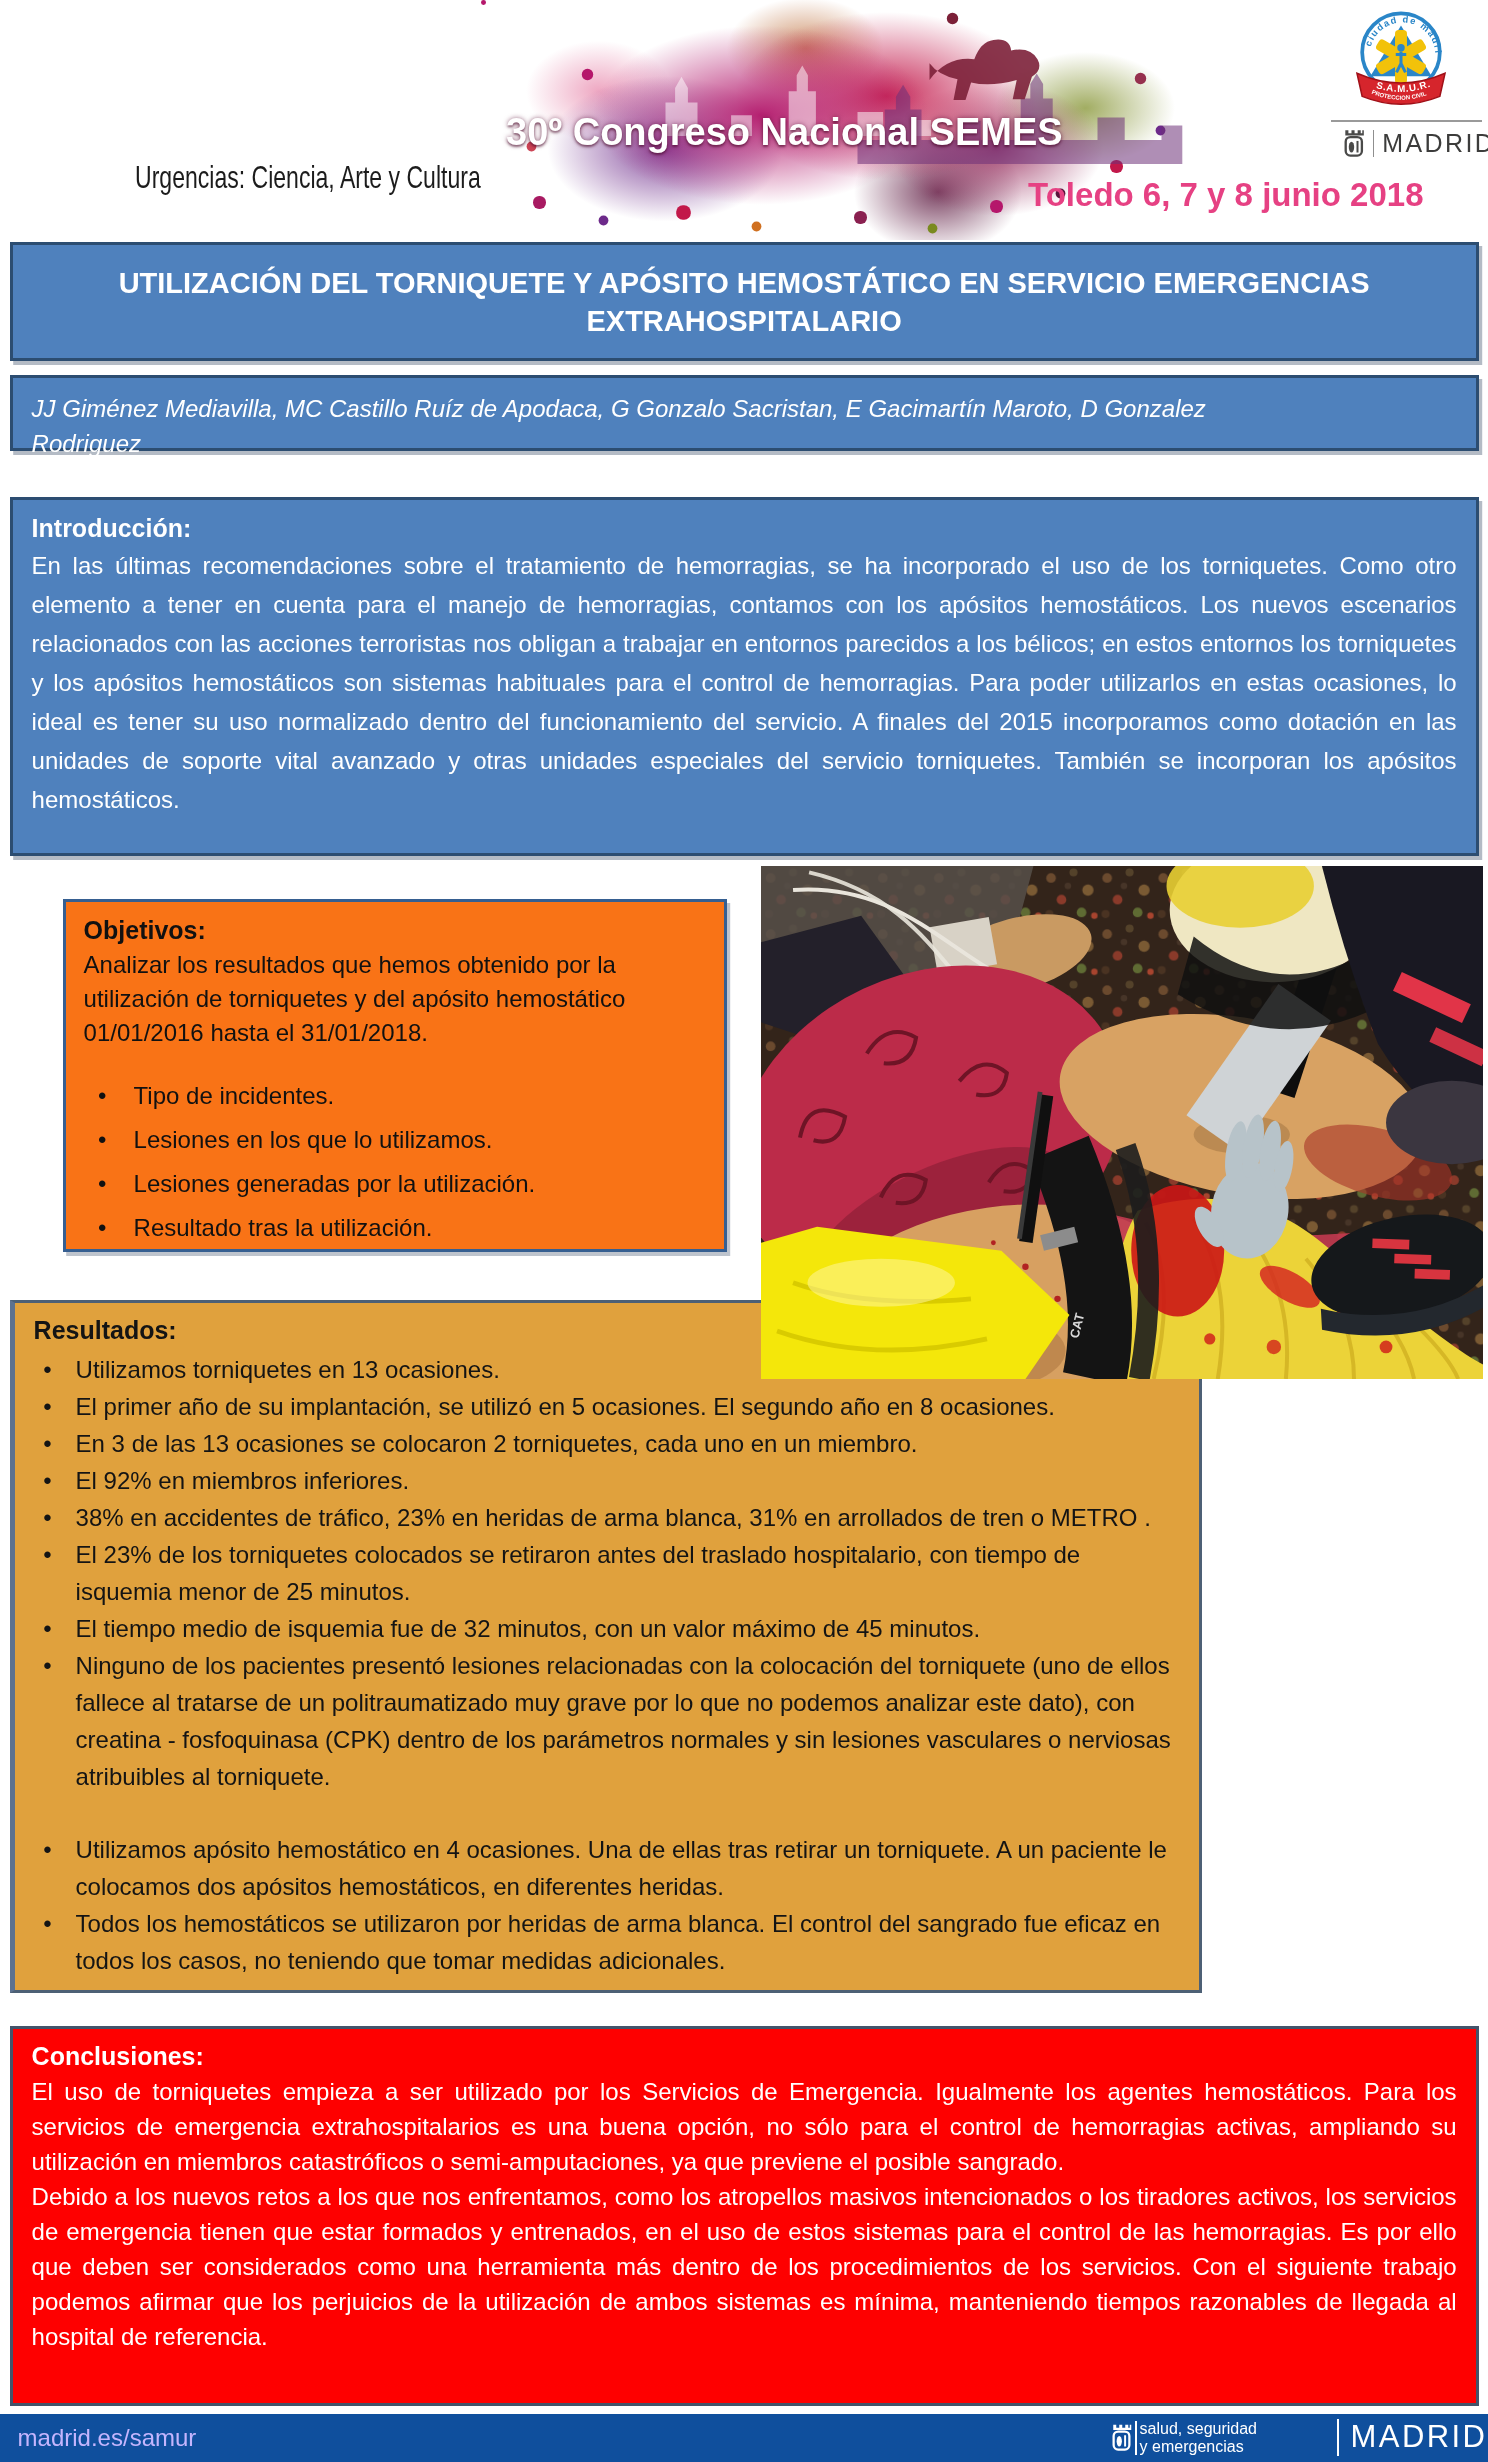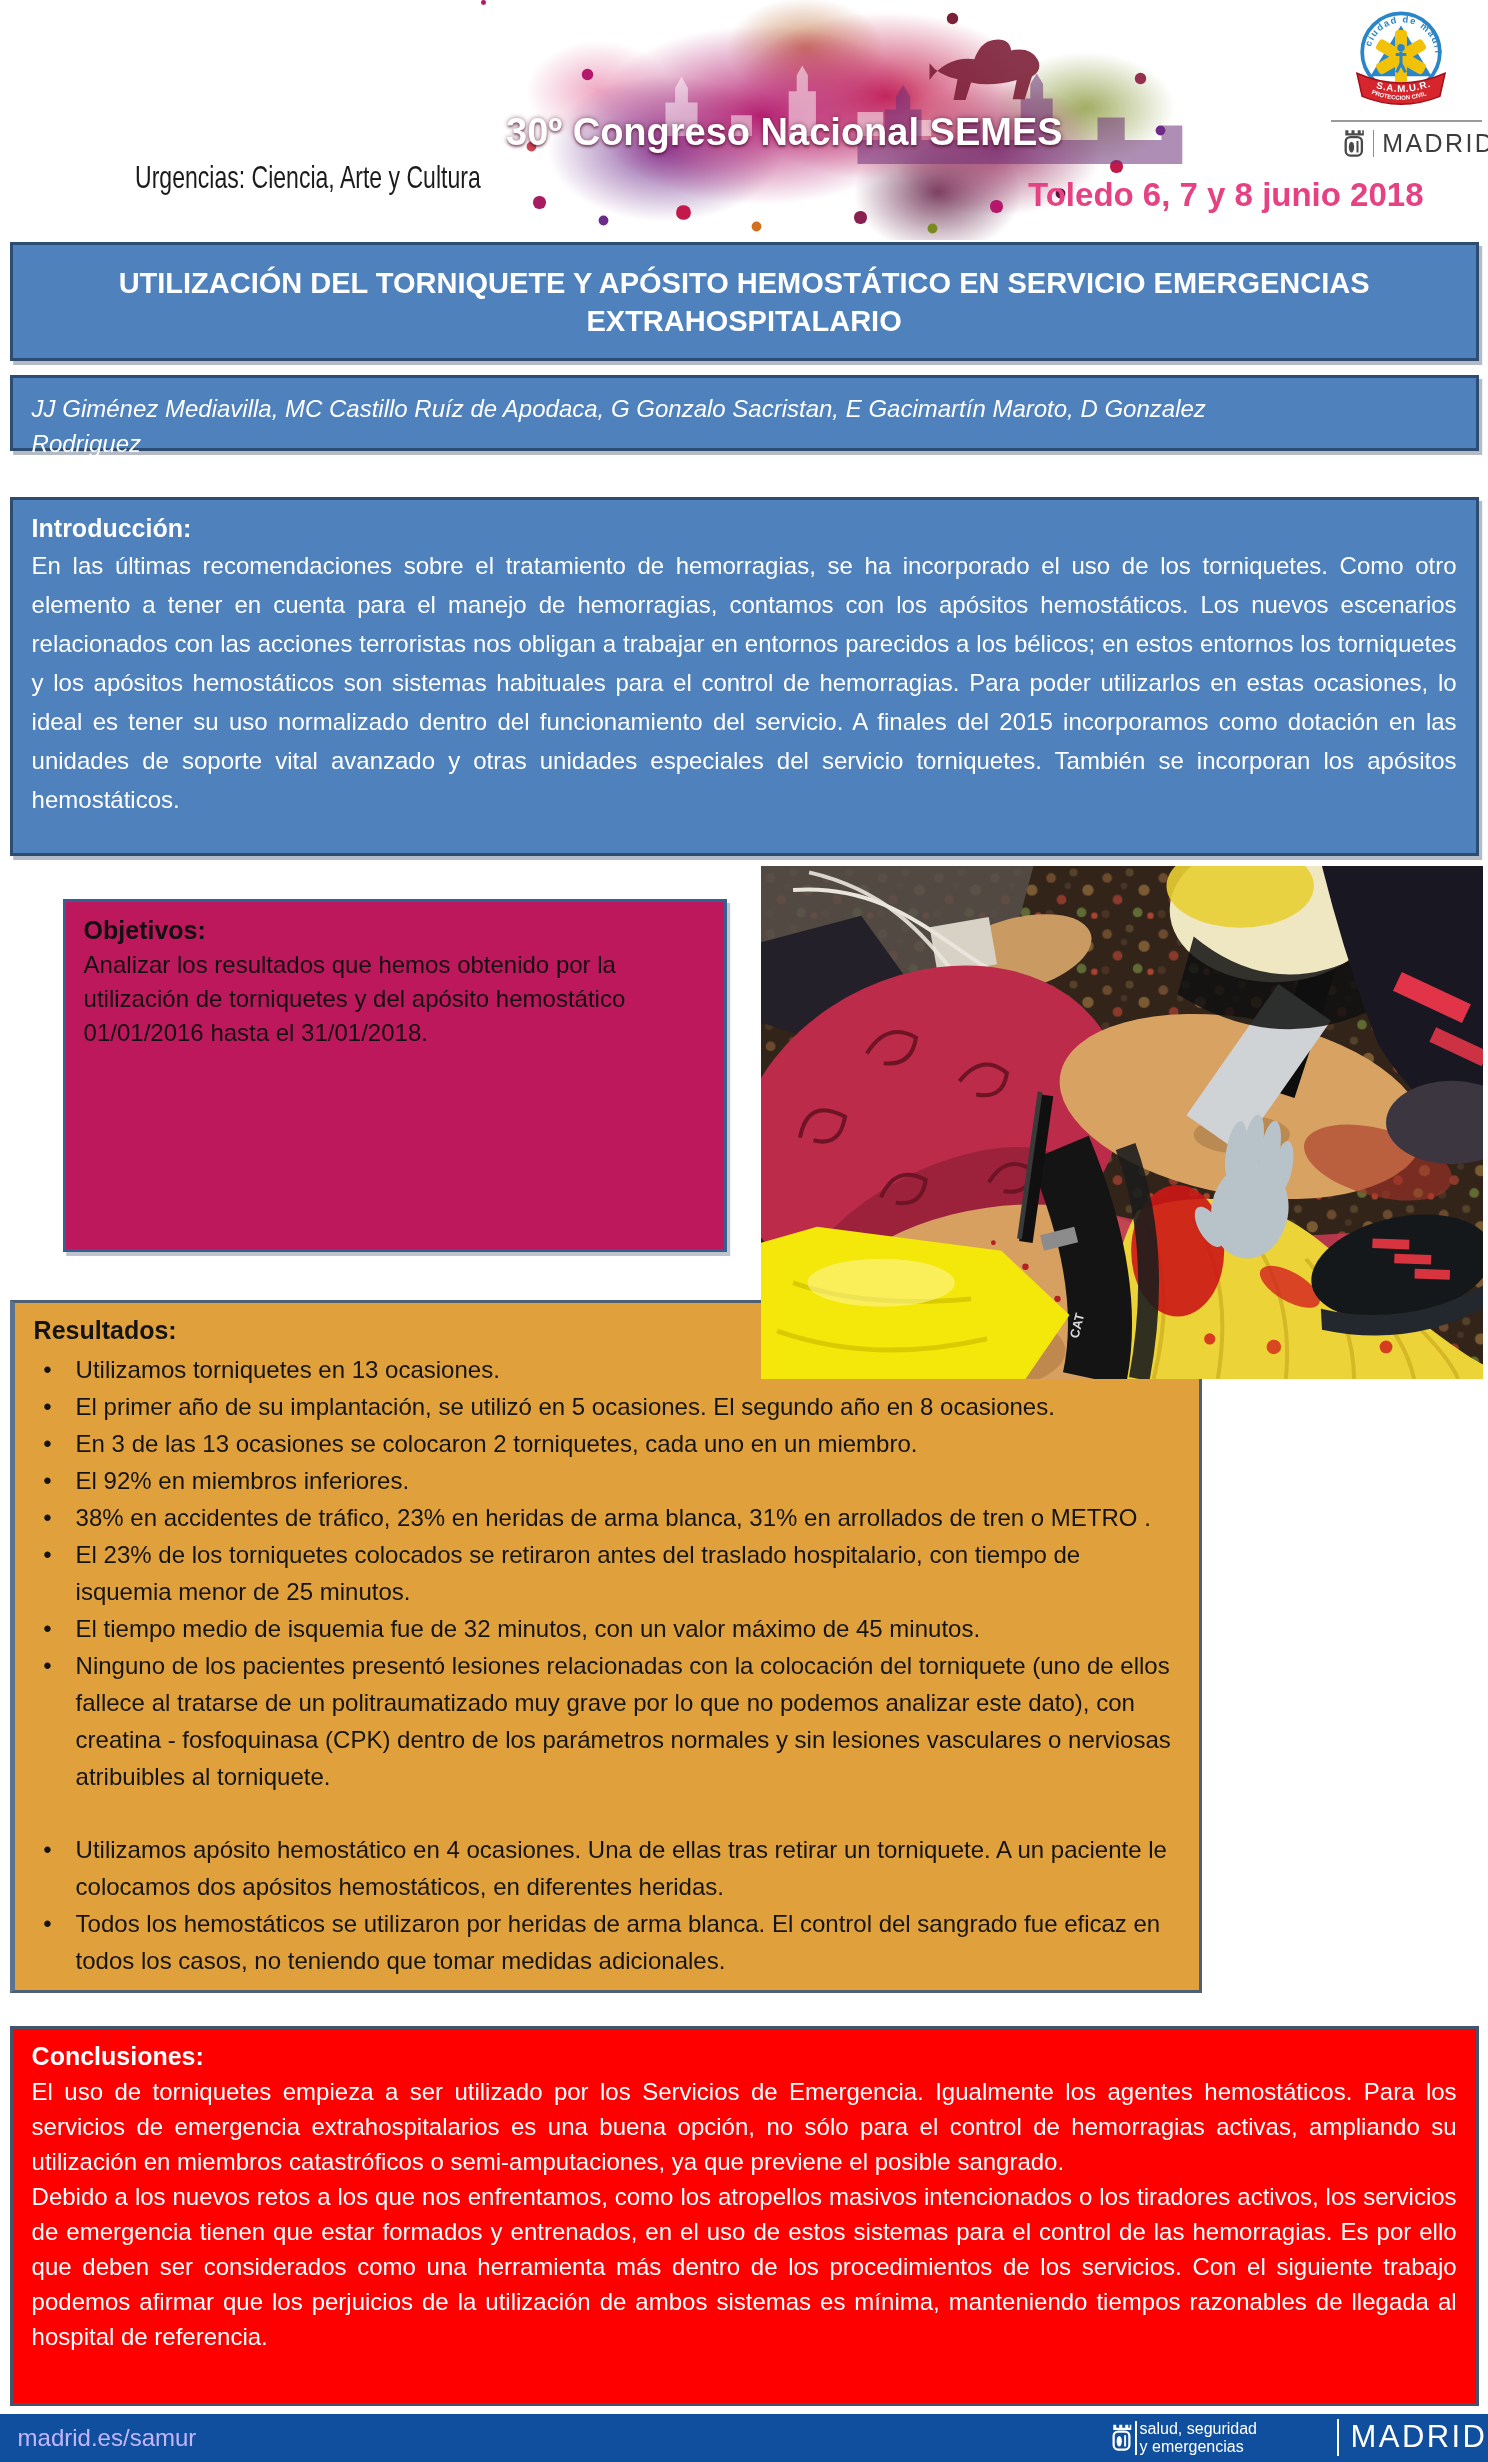--- a/index.html
+++ b/index.html
@@ -39,21 +39,21 @@
   .box{box-sizing:border-box;border:3.2px solid #2c4d71;box-shadow:3.2px 4px 0 rgba(40,60,90,.35);}
   .blue{background:#4f81bd;color:#ffffff;}
   .title-box{left:9.6px;top:242px;width:1469px;height:119px;display:flex;align-items:center;justify-content:flex-end;}
   .title-text{font-size:29px;font-weight:bold;text-align:center;line-height:38px;padding:0 44px;}
   .authors-box{left:9.6px;top:375px;width:1469px;height:76px;}
   .authors-text{font-size:24px;font-style:italic;line-height:35px;padding:13px 208px 0 19px;}
   .intro-box{left:9.6px;top:497px;width:1469px;height:359px;padding:11.2px 19px;}
   .sec-heading{font-size:25px;font-weight:bold;line-height:35px;}
   .body-text{font-size:24px;line-height:39px;text-align:justify;}
 
-  .obj-box{left:63px;top:899px;width:664px;height:353px;background:#be185d;border:3.2px solid #365f91;
+  .obj-box{left:63px;top:899px;width:664px;height:353px;background:#f97316;border:3.2px solid #365f91;
            color:#111;padding:11.2px 17.6px;box-sizing:border-box;box-shadow:3.2px 4px 0 rgba(40,60,90,.3);}
   .obj-body{font-size:24px;line-height:34px;}
   .bullets{list-style:none;margin:24px 0 0 0;padding:0;}
   .bullets li{position:relative;padding-left:50px;font-size:24px;line-height:44px;}
   .bullets li::before{content:"•";position:absolute;left:14.4px;}
 
   .results-box{left:9.6px;top:1300px;width:1192px;height:693px;background:#e0a13d;color:#141414;
       border:3.2px solid #4d6075;border-left:5.6px solid #5d7290;padding:9.6px 19px;box-sizing:border-box;}
   .rbullets{list-style:none;margin:3.2px 0 0 0;padding:0;}
   .rbullets li{position:relative;padding-left:42px;font-size:24px;line-height:37px;}
@@ -144,20 +144,26 @@
   </div>
 
   <div class="abs box blue intro-box">
     <div class="sec-heading">Introducción:</div>
     <div class="body-text">En las últimas recomendaciones sobre el tratamiento de hemorragias, se ha incorporado el uso de los torniquetes. Como otro elemento a tener en cuenta para el manejo de hemorragias, contamos con los apósitos hemostáticos. Los nuevos escenarios relacionados con las acciones terroristas nos obligan a trabajar en entornos parecidos a los bélicos; en estos entornos los torniquetes y los apósitos hemostáticos son sistemas habituales para el control de hemorragias. Para poder utilizarlos en estas ocasiones, lo ideal es tener su uso normalizado dentro del funcionamiento del servicio. A finales del 2015 incorporamos como dotación en las unidades de soporte vital avanzado y otras unidades especiales del servicio torniquetes. También se incorporan los apósitos hemostáticos.</div>
   </div>
 
   <div class="abs obj-box">
     <div class="sec-heading">Objetivos:</div>
     <div class="obj-body">Analizar los resultados que hemos obtenido por la utilización de torniquetes y del apósito hemostático 01/01/2016 hasta el 31/01/2018.</div>
+    <ul class="bullets">
+        <li>Tipo de incidentes.</li>
+        <li>Lesiones en los que lo utilizamos.</li>
+        <li>Lesiones generadas por la utilización.</li>
+        <li>Resultado tras la utilización.</li>
+      </ul>
   </div>
 
   <svg class="abs photo" viewBox="0 0 901 640" preserveAspectRatio="none">
     <defs>
       <pattern id="gravel" width="70" height="70" patternUnits="userSpaceOnUse">
         <rect width="70" height="70" fill="#33241a"></rect>
         <circle cx="12" cy="15" r="6" fill="#6b4a2e"></circle>
         <circle cx="40" cy="8" r="5" fill="#54422a"></circle>
         <circle cx="58" cy="30" r="7" fill="#7a5a33"></circle>
         <circle cx="25" cy="42" r="6" fill="#8a3a2a"></circle>

